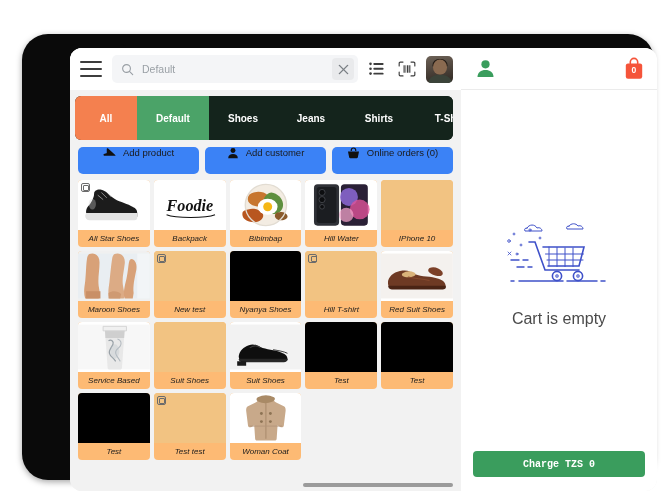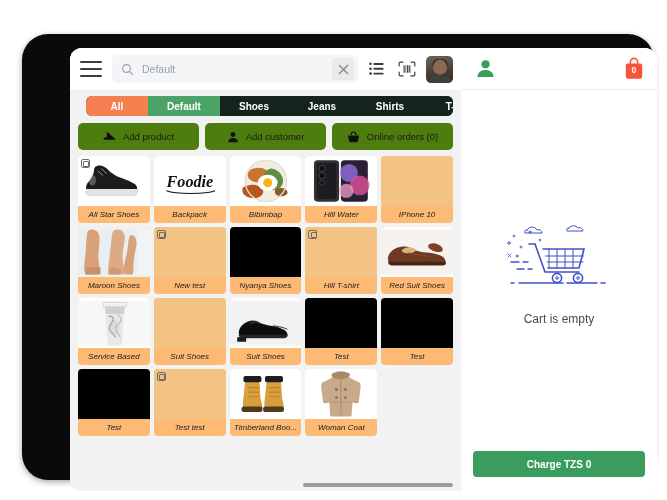--- a/index.html
+++ b/index.html
@@ -96,22 +96,22 @@
   }
   #avatar .face { position:absolute; left:50%; top:42%; transform:translate(-50%,-50%);
      width:14px; height:15px; border-radius:50% 50% 45% 45%; background:#8a6a50; }
   #avatar .hair { position:absolute; left:50%; top:26%; transform:translate(-50%,-50%);
      width:15px; height:8px; border-radius:8px 8px 2px 2px; background:#221a14; }
   #avatar .body { position:absolute; left:50%; bottom:-2px; transform:translateX(-50%);
      width:24px; height:10px; border-radius:9px 9px 0 0; background:#3b4339; }
 
   
   #tabs-strip {
-    margin: 6px 8px 0 16px;
-    height: 20px;
+    margin: 6px 8px 0 5px;
+    height: 44px;
     border-radius: 6px;
     overflow: hidden;
     display: flex;
     flex: 0 0 auto;
     background: #14241c;
   }
   .cat-tab {
     display:flex; align-items:center; justify-content:center;
     font-size: 10px; font-weight: bold; color:#ffffff;
     padding: 0 12px; white-space: nowrap; cursor:pointer;
@@ -119,22 +119,22 @@
   }
   .cat-tab.tab-all { background:#f4804f; min-width: 62px; }
   .cat-tab.tab-default { background:#4ba368; min-width: 72px; }
   .cat-tab.tab-dark { background:#14241c; min-width: 68px; }
 
   
   #action-row {
     display:flex; gap:6px; margin: 7px 8px 0 8px; flex: 0 0 auto;
   }
   .action-btn {
-    flex:1 1 0; height: 27px; background:#4d7c0f; border-radius:5px;
-    display:flex; align-items:center; justify-content:center; gap:7px;
+    flex:1 1 0; height: 27px; background:#3b82f6; border-radius:5px;
+    display:flex; align-items:flex-start; justify-content:center; gap:7px;
     font-size:9.5px; color:#1a1a1a; cursor:pointer;
   }
 
   
   #grid-scroll {
     flex: 1 1 auto;
     margin: 6px 8px 0 8px;
     overflow: hidden;
     position: relative;
   }
@@ -193,27 +193,27 @@
     display:flex; align-items:center; justify-content:space-between;
     padding: 0 12px 0 14px; flex:0 0 auto;
   }
   #cart-badge {
     position:relative; width:22px; height:24px; cursor:pointer;
   }
   #cart-body {
     flex:1 1 auto; display:flex; flex-direction:column;
     align-items:center; justify-content:center; gap:22px;
   }
-  #empty-text { font-size:12px; color:#4a4a4a; }
+  #empty-text { font-size:16px; color:#4a4a4a; }
   #charge-zone { padding: 0 12px 14px 12px; flex:0 0 auto; }
   #charge-btn {
     height: 26px; background:#3a9d5d; border-radius:4px;
     display:flex; align-items:center; justify-content:center;
     color:#fff; font-size:10px; font-weight:bold; cursor:pointer;
-    border:none; width:100%; font-family:Liberation Sans, sans-serif;
+    border:none; width:100%; font-family:Liberation Mono, monospace;
   }
 </style>
 </head>
 <body>
 
 <div id="tablet-frame">
   <div id="camera-bump"></div>
 
   <div id="screen">
 
@@ -472,36 +472,20 @@
             <div class="p-card">
               <div class="p-thumb ph-tan">
                 <span class="variant-badge"></span>
               </div>
               <div class="p-name">Test test</div>
             </div>
             <div class="p-card">
               <div class="p-thumb ph-white">
                 <svg class="art" viewBox="0 0 80 50">
                   <rect width="80" height="50" fill="#fff"></rect>
-                  <path d="M20 8c7-2 12 0 13 6 1 7 0 14 2 20 1 5 2 8 0 10H16c-2-4-2-9-1-15 1-7 1-14 2-18 .3-2 1-3 3-3z" fill="#d99f3d"></path>
-                  <path d="M44 8c7-2 12 0 13 6 1 7 0 14 2 20 1 5 2 8 0 10H40c-2-4-2-9-1-15 1-7 1-14 2-18 .3-2 1-3 3-3z" fill="#d99f3d"></path>
-                  <rect x="15" y="5" width="20" height="7" rx="2" fill="#1d1d1d"></rect>
-                  <rect x="39" y="5" width="20" height="7" rx="2" fill="#1d1d1d"></rect>
-                  <rect x="13" y="39" width="23" height="6" rx="2" fill="#4e3a1e"></rect>
-                  <rect x="37" y="39" width="23" height="6" rx="2" fill="#4e3a1e"></rect>
-                  <path d="M20 18h12M20 23h12M20 28h12" stroke="#b07d24" stroke-width="1"></path>
-                  <path d="M44 18h12M44 23h12M44 28h12" stroke="#b07d24" stroke-width="1"></path>
-                </svg>
-              </div>
-              <div class="p-name">Timberland Boo...</div>
-            </div>
-            <div class="p-card">
-              <div class="p-thumb ph-white">
-                <svg class="art" viewBox="0 0 80 50">
-                  <rect width="80" height="50" fill="#fff"></rect>
                   <path d="M34 2c3-2 9-2 12 0 2 2 3 5 6 6l8 4c2 1 2 3 2 5l-2 16c0 2-2 3-4 2l-3-2-1 15c0 1-1 2-2 2H30c-1 0-2-1-2-2l-1-15-3 2c-2 1-4 0-4-2L18 17c0-2 0-4 2-5l8-4c3-1 4-4 6-6z" fill="#c8a98a"></path>
                   <path d="M40 6v42" stroke="#ab8c6d" stroke-width="1.2"></path>
                   <circle cx="35" cy="20" r="1.6" fill="#8d7354"></circle>
                   <circle cx="45" cy="20" r="1.6" fill="#8d7354"></circle>
                   <circle cx="35" cy="29" r="1.6" fill="#8d7354"></circle>
                   <circle cx="45" cy="29" r="1.6" fill="#8d7354"></circle>
                   <path d="M31 2c6-3 12-3 18 0 2 1 1 4-2 5-5 2-11 2-15 0-3-1-3-4-1-5z" fill="#a98a66"></path>
                   <path d="M22 34h36" stroke="#b3967a" stroke-width="1"></path>
                 </svg>
               </div>

